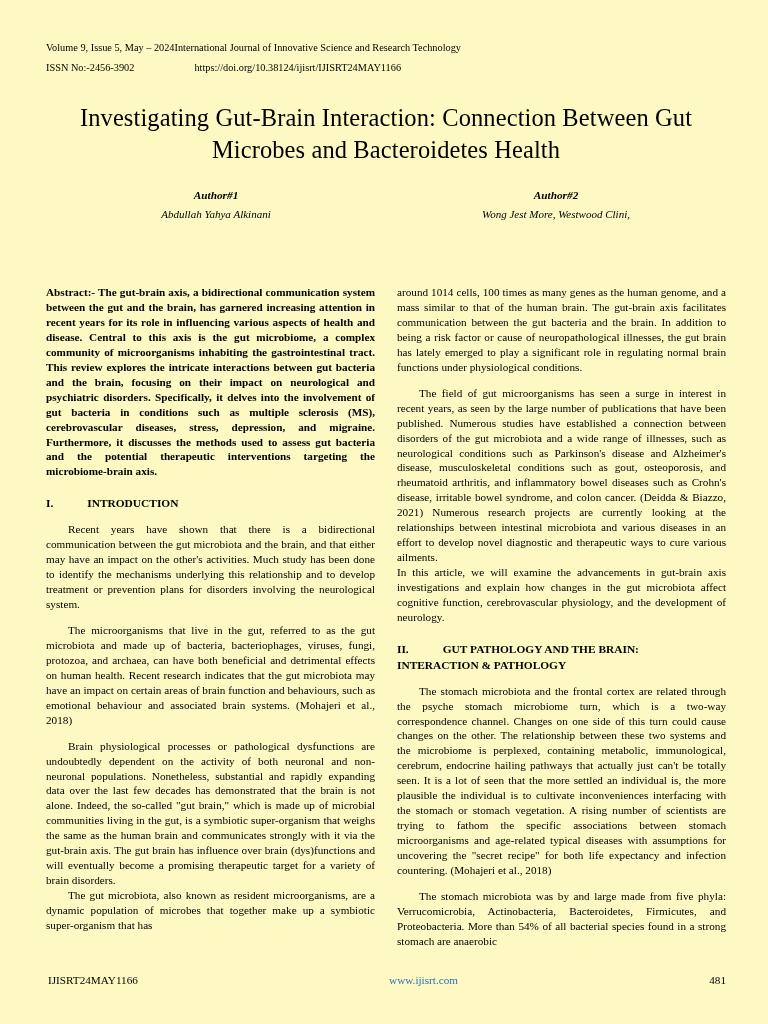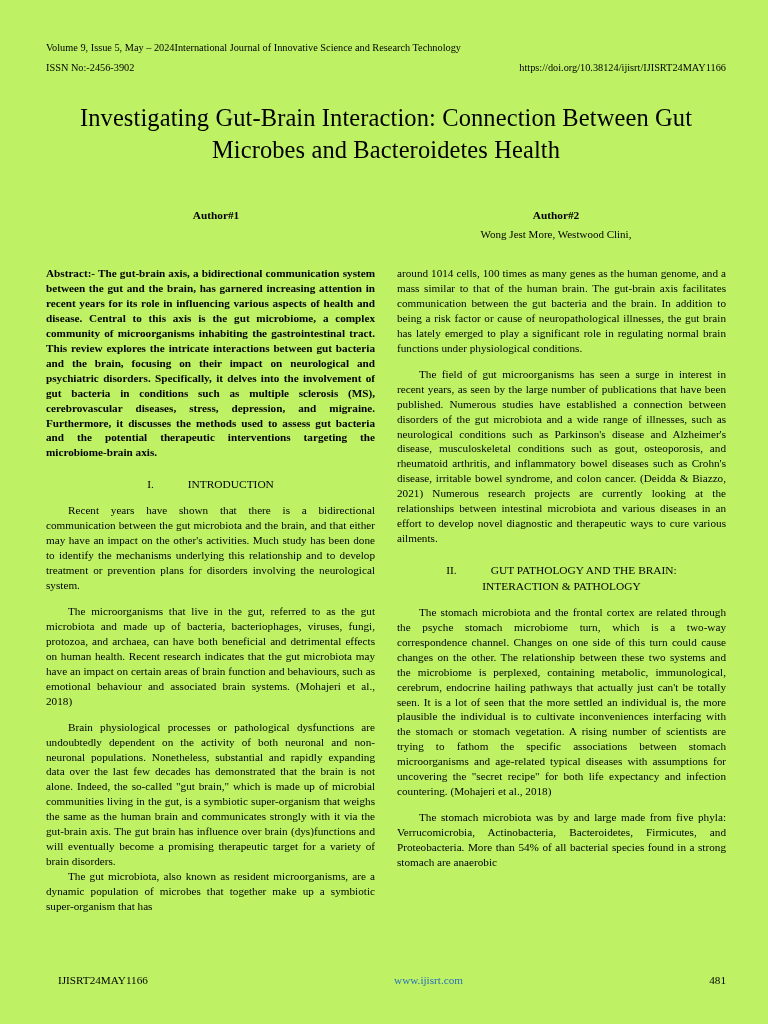--- a/index.html
+++ b/index.html
@@ -10,21 +10,21 @@
   }
   body {
     font-family: "Liberation Serif", "DejaVu Serif", serif;
     color: #000000;
   }
   .page {
     position: relative;
     width: 768px;
     height: 1024px;
     margin: 0 auto;
-    background: #bef264;
+    background: #fef9c3;
     box-sizing: border-box;
     padding: 40px 42px 0 46px;
     overflow: hidden;
   }
 
   
   .running-head {
     display: block;
     width: 100%;
     font-size: 10.3px;
@@ -39,42 +39,43 @@
   .rh-left {
     flex: 0 0 auto;
     white-space: nowrap;
   }
   .rh-right {
     flex: 1 1 auto;
     text-align: left;
     white-space: nowrap;
   }
   .rh-row.second .rh-right {
-    text-align: right;
+    text-align: left;
     padding-left: 60px;
   }
 
   
   .title-block {
     margin-top: 26px;
     text-align: center;
   }
   .paper-title {
     font-size: 24.5px;
     line-height: 1.32;
     font-weight: normal;
     margin: 0;
     letter-spacing: 0.1px;
   }
 
   
   .authors {
     display: flex;
-    margin-top: 40px;
+    margin-top: 20px;
     width: 100%;
+    font-style: italic;
   }
   .author {
     flex: 1 1 50%;
     text-align: center;
     font-size: 11px;
     line-height: 1.5;
   }
   .author-name {
     display: block;
     font-weight: bold;
@@ -89,20 +90,21 @@
   
   .columns {
     display: flex;
     margin-top: 24px;
     gap: 22px;
     align-items: flex-start;
   }
   .col {
     flex: 1 1 0;
     min-width: 0;
+    margin-top: 39px;
   }
   .col p {
     margin: 0 0 0 0;
     font-size: 11.2px;
     line-height: 1.335;
     text-align: justify;
     text-justify: inter-word;
     hyphens: none;
   }
   .col p.indent { text-indent: 22px; }
@@ -110,39 +112,38 @@
   .col p.nogap { margin-top: 0; }
 
   .abstract {
     font-weight: bold;
     text-align: justify;
   }
   .abstract .abs-label { font-weight: bold; }
 
   
   .section-head {
-    text-align: center;
-    font-weight: normal;
+    font-weight: bold;
     font-size: 11.4px;
     margin: 17px 0 11px 0;
     line-height: 1.3;
   }
   .section-head .num {
     display: inline-block;
     margin-right: 34px;
   }
   .section-head .sh-line2 {
     display: block;
     margin-top: 1px;
   }
 
   
   .footer {
     position: absolute;
-    left: 58px;
+    left: 48px;
     right: 42px;
     bottom: 38px;
     display: flex;
     align-items: baseline;
     font-size: 11.2px;
   }
   .footer-left { flex: 0 0 auto; }
   .footer-center {
     flex: 1 1 auto;
     text-align: center;
@@ -167,20 +168,21 @@
     </div>
   </div>
 
   <div class="title-block">
     <h1 class="paper-title">Investigating Gut-Brain Interaction: Connection Between Gut Microbes and Bacteroidetes Health</h1>
   </div>
 
   <div class="authors">
     <div class="author">
       <span class="author-name">Author#1</span>
+      <span class="author-affil">Abdullah Yahya Alkinani</span>
     </div>
     <div class="author">
       <span class="author-name">Author#2</span>
       <span class="author-affil">Wong Jest More, Westwood Clini,</span>
     </div>
   </div>
 
   <div class="columns">
 
     <div class="col">
@@ -192,20 +194,21 @@
 
       <p class="indent nogap">Recent years have shown that there is a bidirectional communication between the gut microbiota and the brain, and that either may have an impact on the other's activities. Much study has been done to identify the mechanisms underlying this relationship and to develop treatment or prevention plans for disorders involving the neurological system.</p>
       <p class="indent gap">The microorganisms that live in the gut, referred to as the gut microbiota and made up of bacteria, bacteriophages, viruses, fungi, protozoa, and archaea, can have both beneficial and detrimental effects on human health. Recent research indicates that the gut microbiota may have an impact on certain areas of brain function and behaviours, such as emotional behaviour and associated brain systems. (Mohajeri et al., 2018)</p>
       <p class="indent gap">Brain physiological processes or pathological dysfunctions are undoubtedly dependent on the activity of both neuronal and non-neuronal populations. Nonetheless, substantial and rapidly expanding data over the last few decades has demonstrated that the brain is not alone. Indeed, the so-called "gut brain," which is made up of microbial communities living in the gut, is a symbiotic super-organism that weighs the same as the human brain and communicates strongly with it via the gut-brain axis. The gut brain has influence over brain (dys)functions and will eventually become a promising therapeutic target for a variety of brain disorders.</p>
       <p class="indent nogap">The gut microbiota, also known as resident microorganisms, are a dynamic population of microbes that together make up a symbiotic super-organism that has</p>
     </div>
 
     <div class="col">
       <p class="nogap">around 1014 cells, 100 times as many genes as the human genome, and a mass similar to that of the human brain. The gut-brain axis facilitates communication between the gut bacteria and the brain. In addition to being a risk factor or cause of neuropathological illnesses, the gut brain has lately emerged to play a significant role in regulating normal brain functions under physiological conditions.</p>
       <p class="indent gap">The field of gut microorganisms has seen a surge in interest in recent years, as seen by the large number of publications that have been published. Numerous studies have established a connection between disorders of the gut microbiota and a wide range of illnesses, such as neurological conditions such as Parkinson's disease and Alzheimer's disease, musculoskeletal conditions such as gout, osteoporosis, and rheumatoid arthritis, and inflammatory bowel diseases such as Crohn's disease, irritable bowel syndrome, and colon cancer. (Deidda &amp; Biazzo, 2021) Numerous research projects are currently looking at the relationships between intestinal microbiota and various diseases in an effort to develop novel diagnostic and therapeutic ways to cure various ailments.</p>
+      <p class="nogap">In this article, we will examine the advancements in gut-brain axis investigations and explain how changes in the gut microbiota affect cognitive function, cerebrovascular physiology, and the development of neurology.</p>
 
       <div class="section-head">
         <span class="num">II.</span><span>GUT PATHOLOGY AND THE BRAIN:</span>
         <span class="sh-line2">INTERACTION &amp; PATHOLOGY</span>
       </div>
 
       <p class="indent nogap">The stomach microbiota and the frontal cortex are related through the psyche stomach microbiome turn, which is a two-way correspondence channel. Changes on one side of this turn could cause changes on the other. The relationship between these two systems and the microbiome is perplexed, containing metabolic, immunological, cerebrum, endocrine hailing pathways that actually just can't be totally seen. It is a lot of seen that the more settled an individual is, the more plausible the individual is to cultivate inconveniences interfacing with the stomach or stomach vegetation. A rising number of scientists are trying to fathom the specific associations between stomach microorganisms and age-related typical diseases with assumptions for uncovering the "secret recipe" for both life expectancy and infection countering. (Mohajeri et al., 2018)</p>
       <p class="indent gap">The stomach microbiota was by and large made from five phyla: Verrucomicrobia, Actinobacteria, Bacteroidetes, Firmicutes, and Proteobacteria. More than 54% of all bacterial species found in a strong stomach are anaerobic</p>
     </div>
   </div>

